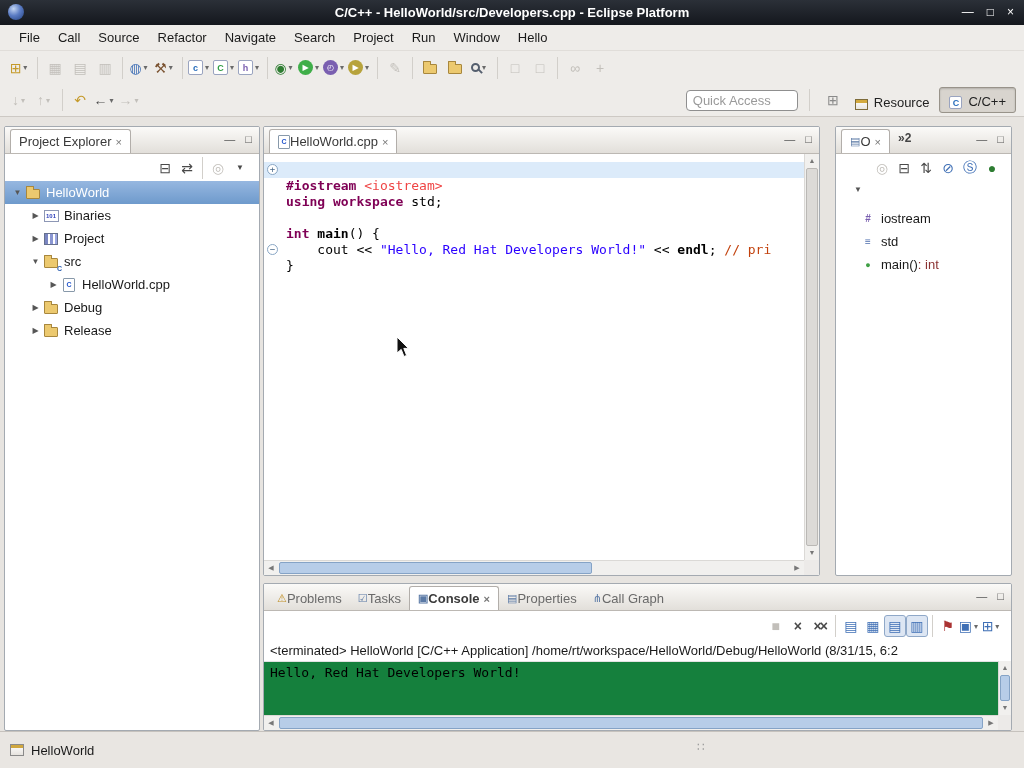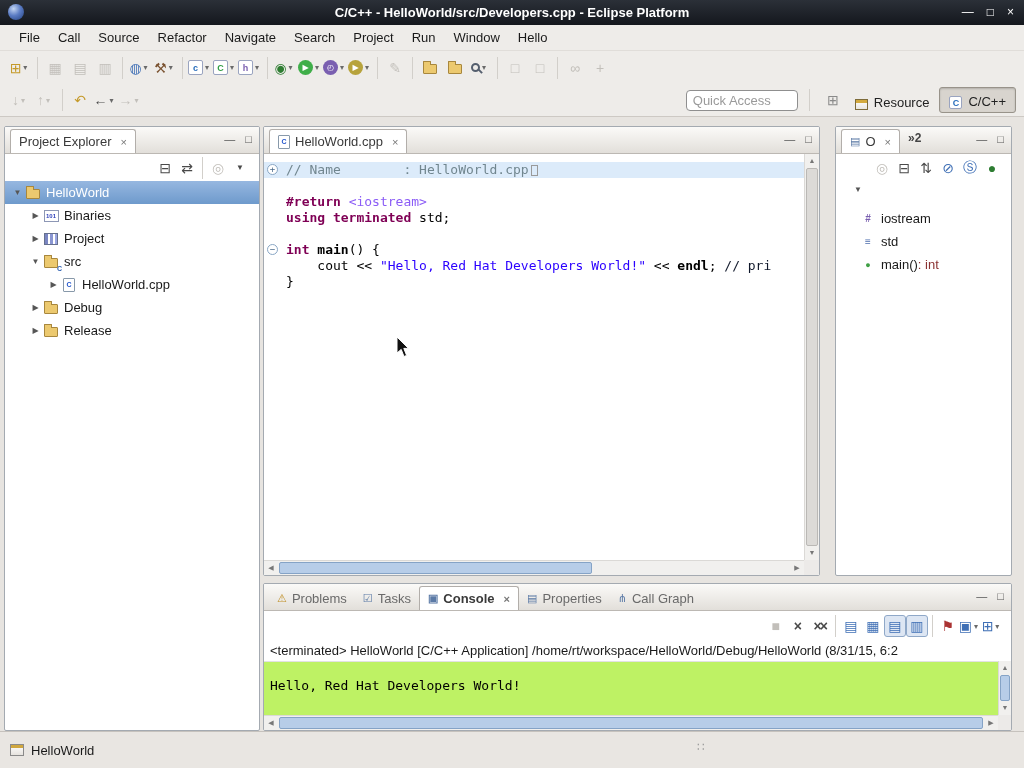--- a/index.html
+++ b/index.html
@@ -38,21 +38,21 @@
   .spacer{flex:1}
   .pbtn{display:flex;align-items:flex-end;gap:6px;padding:3px 9px;border-radius:3px;height:26px}
   .pbtn .plabel{font-size:13px;color:#222}
   .pbtn.active{background:#d8d4ce;border:1px solid #98938a;box-shadow:inset 0 1px 2px rgba(0,0,0,.18)}
   .win-ico{width:13px;height:11px;border:1px solid #7d6b3a;background:linear-gradient(#fff,#e9e6df);position:relative}
   .win-ico::before{content:"";position:absolute;top:0;left:0;right:0;height:3px;background:#d4aa3c}
 
   
   .panel{position:absolute;background:#fff;border:1px solid #a4aab1;border-radius:2px;overflow:hidden}
   .vtabs{height:27px;background:linear-gradient(#fbfaf8,#e2dfda);border-bottom:1px solid #bcb8b3;display:flex;align-items:flex-end;padding-left:5px;position:relative}
-  .vtab{height:24px;display:flex;align-items:center;padding:0 8px;color:#3a3a3a;gap:5px}
+  .vtab{height:24px;display:flex;align-items:center;padding:0 8px;color:#3a3a3a;}
   .vtab.active{background:#fff;border:1px solid #b2aeaa;border-bottom:none;border-radius:3px 3px 0 0}
   .tclose{font-size:11px;color:#777;margin-left:4px}
   .mm{position:absolute;right:7px;top:6px;display:flex;gap:10px;color:#555;font-size:11px;align-items:center}
   .vtoolbar{height:27px;display:flex;align-items:center;justify-content:flex-end;padding-right:8px;background:#fff}
   .vtoolbar .ib{min-width:22px;height:22px}
   .more-tabs{font-size:12px;color:#444;margin-left:8px;align-self:center;padding-bottom:4px;font-weight:bold}
 
   
   .trow{display:flex;align-items:center;height:23px;color:#1a1a1a}
   .trow.sel{background:linear-gradient(#96b7e0,#6e9acc);color:#fff}
@@ -62,21 +62,21 @@
   .icon-inc{width:14px;height:12px;border:1px solid #66708e;background:linear-gradient(90deg,#7a86c2 0 3px,#fff 3px 5px,#8a96d2 5px 8px,#fff 8px 10px,#9aa6e2 10px 13px)}
   .icon-doc{width:12px;height:14px;background:#fff;border:1px solid #8899aa;border-radius:1px;font-size:7px;color:#2255cc;display:flex;align-items:center;justify-content:center;font-weight:bold}
   .badge{position:absolute;font-size:7px;font-weight:bold;color:#2a5db0;right:-2px;bottom:-2px}
 
   
   #editor-content{position:absolute;left:0;right:0;top:27px;bottom:0;background:#fff}
   #code{position:absolute;left:0;top:0;right:15px;bottom:15px;background:#fff;overflow:hidden;font:13px/16px "DejaVu Sans Mono",monospace;padding-top:8px}
   #hl{position:absolute;left:0;top:8px;height:16px;right:0;background:#dcebfa}
   #lines{position:relative;margin-left:22px}
   .ln{white-space:pre;height:16px;color:#000}
-  .kw{color:#7f0055;font-weight:bold}.pp{color:#8b5cf6}.str{color:#2a00ff}.cmt{color:#0f172a}.cmt1{color:#71868f}.b{font-weight:bold}
+  .kw{color:#7f0055;font-weight:bold}.pp{color:#ef4444}.str{color:#2a00ff}.cmt{color:#c2410c}.cmt1{color:#71868f}.b{font-weight:bold}
   .fold{position:absolute;left:3px;width:11px;height:11px;border:1px solid #89a6c4;border-radius:50%;background:#fff;color:#4a6a8a;font-size:9px;line-height:9px;text-align:center}
   .foldbox{display:inline-block;width:7px;height:11px;border:1px solid #9a9a9a;vertical-align:middle;margin-left:2px}
 
   
   .vsb{position:absolute;right:0;top:0;bottom:15px;width:15px;background:#f1f0ee;border-left:1px solid #dbd9d6}
   .vsb .sup{position:absolute;top:0;left:0;right:0;height:14px;font-size:7px;color:#777;text-align:center;line-height:14px}
   .vsb .sdn{position:absolute;bottom:0;left:0;right:0;height:14px;font-size:7px;color:#777;text-align:center;line-height:14px}
   .vsb .vthumb{position:absolute;left:1px;right:1px;background:#dcdad7;border:1px solid #bab8b5;border-radius:2px}
   .hsb{position:absolute;left:0;right:15px;bottom:0;height:15px;background:#f1f0ee;border-top:1px solid #dbd9d6}
   .hsb .sl{position:absolute;left:0;top:0;bottom:0;width:14px;font-size:7px;color:#777;text-align:center;line-height:14px}
@@ -85,21 +85,21 @@
   .corner{position:absolute;right:0;bottom:0;width:15px;height:15px;background:#eceae8}
 
   
   .orow{display:flex;align-items:center;height:23px;padding-left:24px}
   .oicon{width:16px;margin-right:5px;font-size:10px;display:flex;align-items:center;justify-content:center}
   .osuffix{color:#8b3333}
   #outline-menu-row{height:16px;display:flex;align-items:center;padding-left:18px;color:#555;font-size:8px}
 
   
   #console-status{position:absolute;top:57px;left:0;right:15px;height:20px;background:#fff;padding:2px 6px;white-space:nowrap;overflow:hidden;font-size:13px}
-  #console-output{position:absolute;top:77px;left:0;right:13px;bottom:15px;background:#bef264;border-top:1px solid #e2e2e2;font:13px/16px "DejaVu Sans Mono",monospace;padding:16px 6px;color:#000}
+  #console-output{position:absolute;top:77px;left:0;right:13px;bottom:15px;background:#15803d;border-top:1px solid #e2e2e2;font:13px/16px "DejaVu Sans Mono",monospace;padding:3px 6px;color:#000}
   .ctab-ico{font-size:11px;color:#5b7aa6}
   .pressed{background:#dde6f3;border:1px solid #8fa8c8}
 
   
   #statusbar{position:absolute;left:0;right:0;top:731px;bottom:0;background:#e9e6e2;border-top:1px solid #c6c2bd;display:flex;align-items:center;padding-left:10px;gap:7px}
   .sb-icon{width:14px;height:12px;border:1px solid #8a8a8a;background:linear-gradient(#fff,#e6e3de);position:relative}
   .sb-icon::before{content:"";position:absolute;top:0;left:0;right:0;height:3px;background:#d0a73e}
   #grip{position:absolute;left:697px;top:740px;color:#9a9a9a;font-size:12px}
 
   #cursor{position:absolute;left:396px;top:336px;pointer-events:none}
@@ -349,24 +349,23 @@
       <span>—</span>
       <span>□</span>
     </span>
   </div>
   <div id="editor-content">
     <div id="code">
       <div id="hl"></div>
       <span class="fold" style="top:10px">+</span>
       <span class="fold" style="top:90px">−</span>
       <div id="lines">
-        <div class="ln"><span class="cmt1">// Name        : HelloWorld.cpp</span><span class="foldbox"></span></div>
         <div class="ln"></div>
-        <div class="ln"><span class="kw">#return</span><span> </span><span class="pp">&lt;iostream&gt;</span></div>
-        <div class="ln"><span class="kw">using</span><span> </span><span class="kw">terminated</span><span> std;</span></div>
+        <div class="ln"><span class="kw">#iostream</span><span> </span><span class="pp">&lt;iostream&gt;</span></div>
+        <div class="ln"><span class="kw">using</span><span> </span><span class="kw">workspace</span><span> std;</span></div>
         <div class="ln"></div>
         <div class="ln"><span class="kw">int</span><span> </span><span class="b">main</span><span>() {</span></div>
         <div class="ln"><span>    cout &lt;&lt; </span><span class="str">"Hello, Red Hat Developers World!"</span><span> &lt;&lt; </span><span class="b">endl</span><span>; </span><span class="cmt">// pri</span></div>
         <div class="ln"><span>}</span></div>
       </div>
     </div>
     <div class="vsb">
       <span class="sup">▲</span>
       <span class="vthumb" style="top:14px;bottom:14px"></span>
       <span class="sdn">▼</span>

